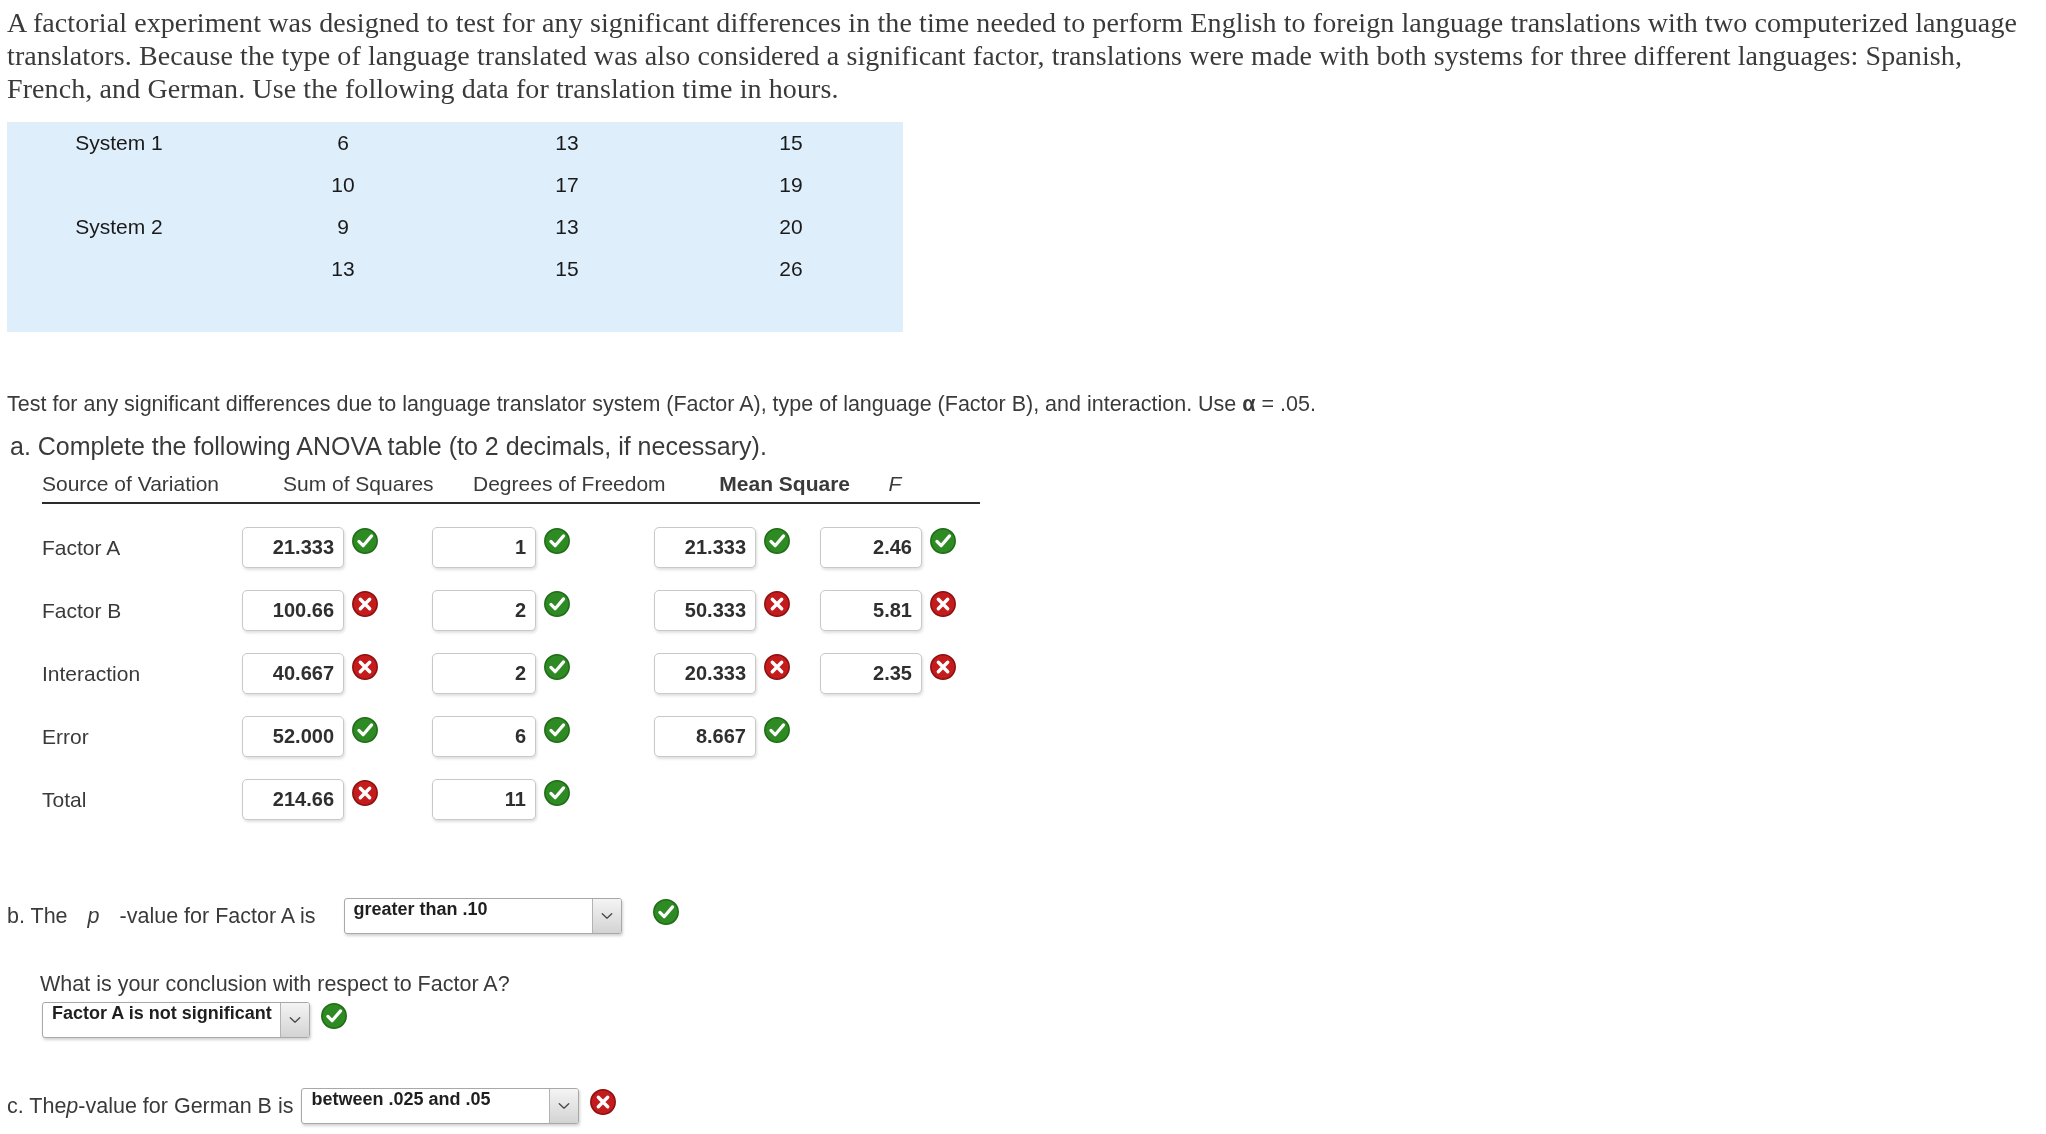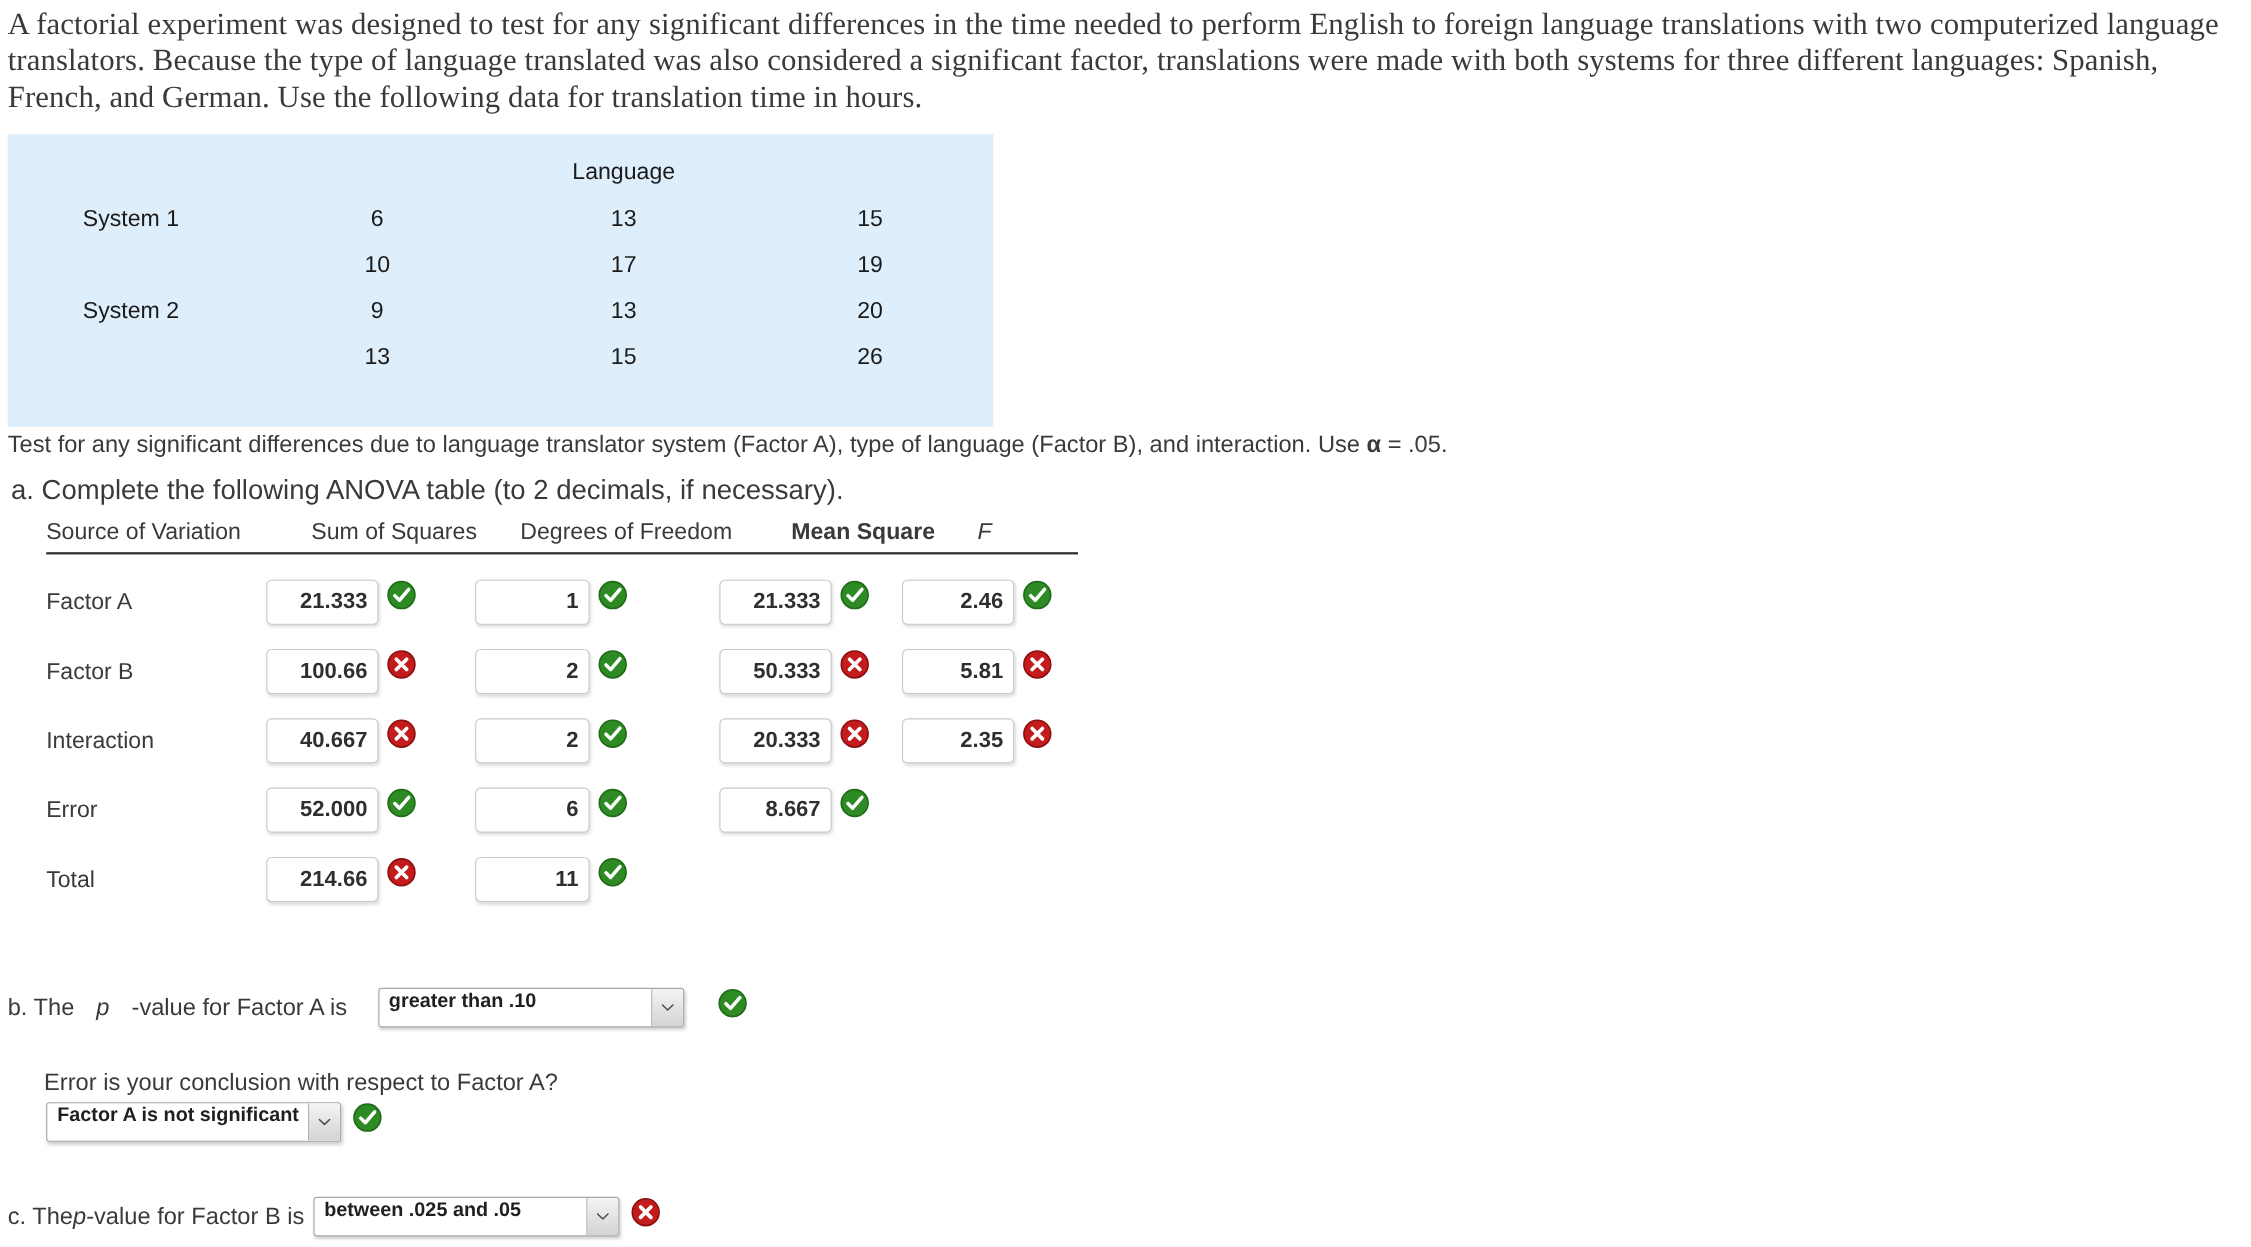--- a/index.html
+++ b/index.html
@@ -230,24 +230,20 @@
 
 <div class="data-table-wrap">
   <table class="data-table">
     <colgroup>
       <col class="col-label">
         <col class="col-lang">
         <col class="col-lang">
         <col class="col-lang">
     </colgroup>
     <tbody>
-      <tr>
-        <td></td>
-        <td colspan="3" class="lang-title">Language</td>
-      </tr>
       <tr>
         <td class="sys-label">System 1</td>
         <td>6</td>
         <td>13</td>
         <td>15</td>
       </tr>
       <tr>
         <td class="sys-label"></td>
         <td>10</td>
         <td>17</td>
@@ -498,21 +494,21 @@
 
   <span class="mark-after">
     <svg viewBox="0 0 32 32" width="30" height="30">
         <circle cx="16" cy="16" r="13" fill="#2e8b23"></circle>
         <circle cx="16" cy="16" r="13" fill="none" stroke="#1f6b17" stroke-width="1.6"></circle>
         <path d="M9.5 16.5 L14 21 L23 10.5" fill="none" stroke="#ffffff" stroke-width="3.4" stroke-linecap="round" stroke-linejoin="round"></path>
       </svg>
   </span>
 </div>
 
-<div class="qline" id="q-b-sub-text">Error is your conclusion with respect to Factor A?</div>
+<div class="qline" id="q-b-sub-text">What is your conclusion with respect to Factor A?</div>
 
 <div class="qline" id="q-b-sub-sel">
   <span class="sel narrow">
     <span class="sel-text">Factor A is not significant</span>
     <span class="sel-btn">
       <svg class="chev" viewBox="0 0 14 9">
           <path d="M1.5 1.8 L7 7 L12.5 1.8" fill="none" stroke="#4a4a4a" stroke-width="1.6" stroke-linecap="round" stroke-linejoin="round"></path>
         </svg>
     </span>
   </span>
@@ -521,21 +517,21 @@
         <circle cx="16" cy="16" r="13" fill="#2e8b23"></circle>
         <circle cx="16" cy="16" r="13" fill="none" stroke="#1f6b17" stroke-width="1.6"></circle>
         <path d="M9.5 16.5 L14 21 L23 10.5" fill="none" stroke="#ffffff" stroke-width="3.4" stroke-linecap="round" stroke-linejoin="round"></path>
       </svg>
   </span>
 </div>
 
 <div class="qline" id="q-c">
   <span>c. The </span>
     <span class="ital">p</span>
-    <span>-value for Factor B is</span>
+    <span>-value for German B is</span>
 
   <span class="sel wide">
     <span class="sel-text">between .025 and .05</span>
     <span class="sel-btn">
       <svg class="chev" viewBox="0 0 14 9">
           <path d="M1.5 1.8 L7 7 L12.5 1.8" fill="none" stroke="#4a4a4a" stroke-width="1.6" stroke-linecap="round" stroke-linejoin="round"></path>
         </svg>
     </span>
   </span>
 

